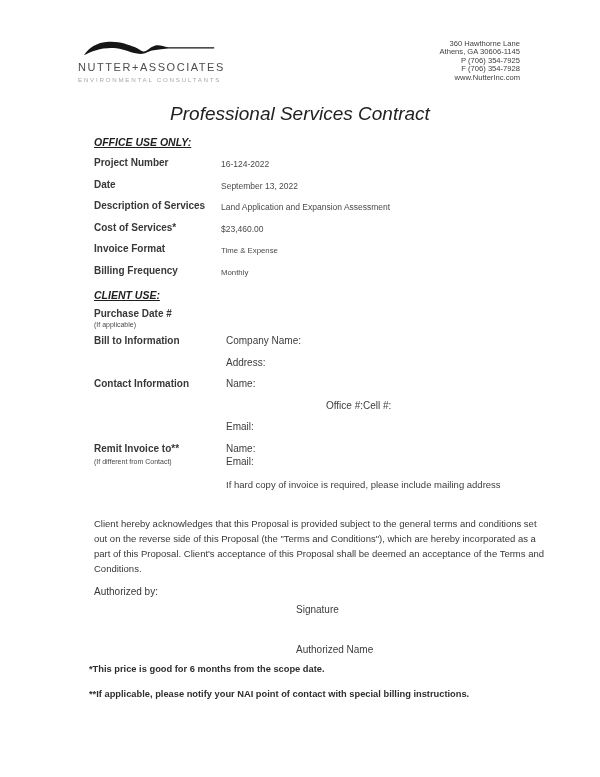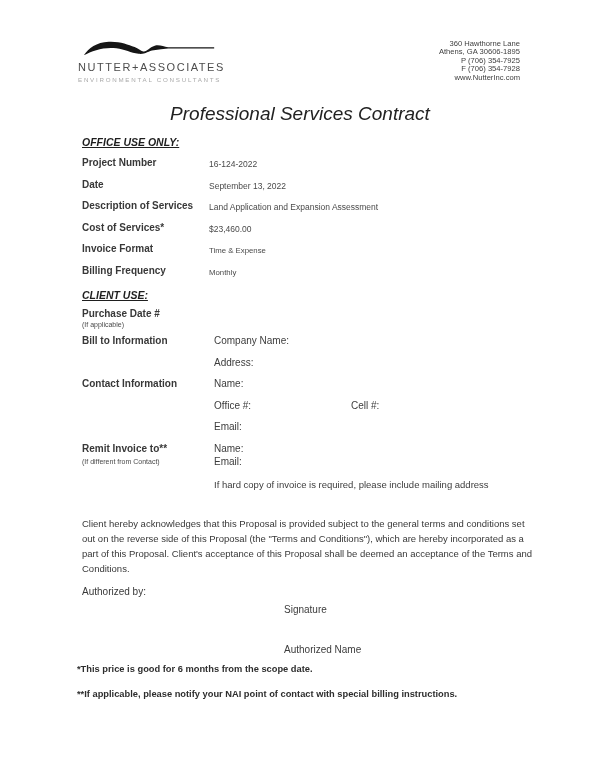--- a/index.html
+++ b/index.html
@@ -30,41 +30,41 @@
     text-align:right; font-size:7.6px; line-height:8.4px; color:#3d3d3d;
     padding-top:3px;
   }
   
   .title {
     position:absolute; top:103px; left:0; width:100%;
     text-align:center;
     font-size:19px; font-style:italic; color:#222222;
   }
   
-  .form { position:absolute; top:136px; left:82px; width:447px; }
+  .form { position:absolute; top:136px; left:94px; width:447px; }
   .sec-heading {
     font-size:10.5px; font-weight:bold; font-style:italic;
     text-decoration:underline; color:#1f1f1f;
     line-height:13px; margin-bottom:8px;
   }
   .sec-heading.client { margin-top:3px; margin-bottom:6px; }
   .row { display:flex; align-items:flex-start; height:21.5px; }
   .lbl {
     width:127px; flex:none;
     font-size:10px; font-weight:bold; color:#383838; line-height:12px;
   }
   .lbl.wide { width:132px; }
   .val { font-size:8.5px; color:#4a4a4a; line-height:12px; padding-top:1px; }
   .val.sm { font-size:7.8px; padding-top:2px; }
   .sub { font-size:7px; color:#4a4a4a; line-height:9px; }
   .po-block { margin-bottom:6px; }
   .group { display:flex; align-items:flex-start; }
   .cline { font-size:10px; color:#3c3c3c; line-height:12px; height:21.5px; }
   .cline.tight { height:13px; }
-  .office { display:inline-block; width:137px; }
+  .office { display:inline-block; width:137px;text-align:right; }
   .note { margin-left:132px; font-size:9.5px; color:#3c3c3c; margin-top:10px; }
   .para {
     margin-top:26px; width:450px;
     font-size:9.5px; line-height:15.2px; color:#383838;
   }
   .auth-by { margin-top:9px; font-size:10px; color:#383838; line-height:13px; }
   .sig-label { margin-top:5px; margin-left:202px; font-size:10px; color:#3c3c3c; line-height:13px; }
   .name-label { margin-top:27px; margin-left:202px; font-size:10px; color:#3c3c3c; line-height:13px; }
   .footnote { margin-left:-5px; font-size:9.3px; font-weight:bold; color:#2e2e2e; line-height:12px; }
   .footnote.f1 { margin-top:7px; }
@@ -80,21 +80,21 @@
       <div class="logo-wave">
         <svg viewBox="0 0 142 24" xmlns="http://www.w3.org/2000/svg">
           <path d="M3,19 C8,12 16,5.5 29,5 C41,4.5 49,8 56,10.5 C60,12 62,14.5 65,15 C69,15.7 71,10.5 77,9 C82,7.8 86,10 91,10.6 L139,10.8 L139,12.1 L91,12.1 C86,12.6 81,13.4 76,13.9 C70,14.5 67,18.5 60,17.6 C52,16.5 46,13 37,11.8 C24,10.1 12,14.5 3,19 Z" fill="#161616"></path>
         </svg>
       </div>
       <div class="logo-name">NUTTER+ASSOCIATES</div>
       <div class="logo-tagline">ENVIRONMENTAL CONSULTANTS</div>
     </div>
     <div class="address">
       <div>360 Hawthorne Lane</div>
-      <div>Athens, GA 30606-1895</div>
+      <div>Athens, GA 30606-1145</div>
       <div>P (706) 354-7925</div>
       <div>F (706) 354-7928</div>
       <div>www.NutterInc.com</div>
     </div>
   </div>
 
   <div class="title">Professional Services Contract</div>
 
   <div class="form">
 

